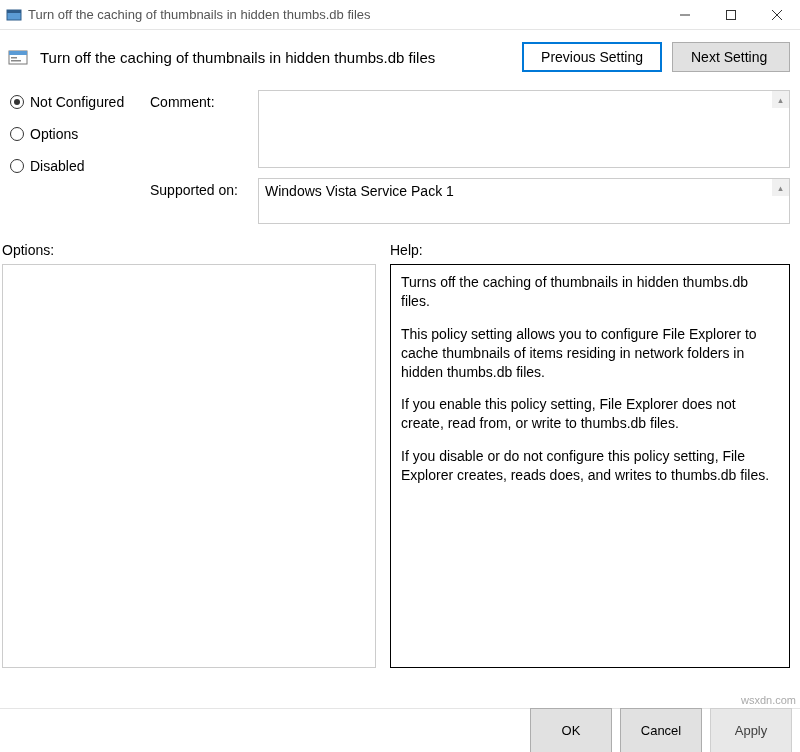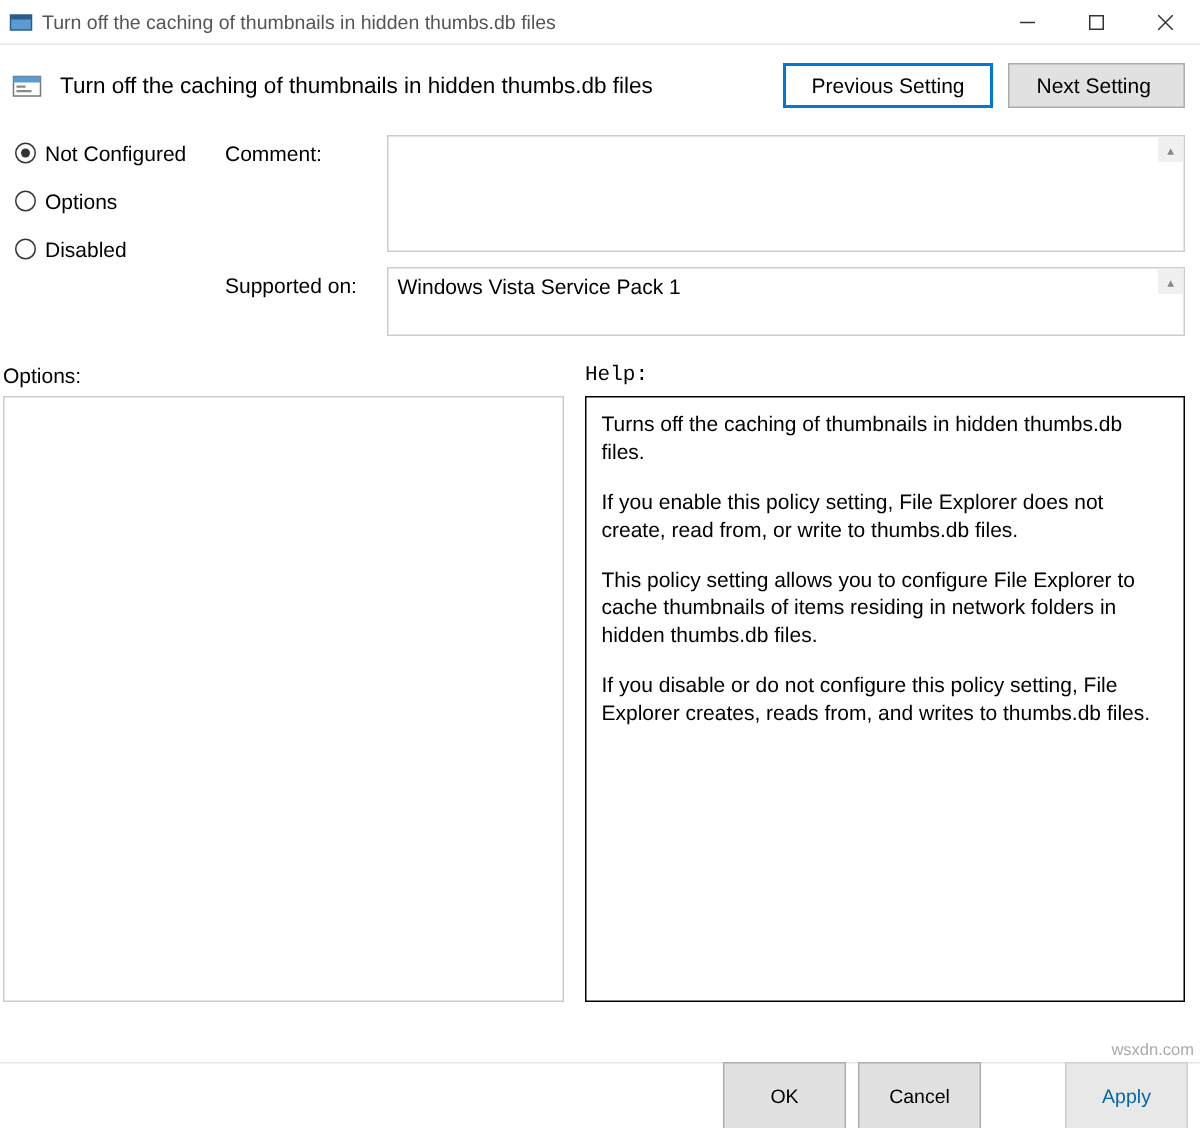--- a/index.html
+++ b/index.html
@@ -111,21 +111,21 @@
       width: 17px; height: 17px;
       background: #f0f0f0;
       display: flex; align-items: center; justify-content: center;
       font-size: 9px; color: #888;
     }
     .labels-row {
       display: flex;
       padding: 18px 10px 6px 2px;
     }
     .labels-row .lhs { width: 388px; font-size: 14px; }
-    .labels-row .rhs { flex: 1; font-size: 14px; font-family: Liberation Mono, monospace; }
+    .labels-row .rhs { flex: 1; font-size: 14px; }
     .panes {
       display: flex;
       padding: 0 10px 0 2px;
       gap: 14px;
       height: 404px;
     }
     .options-pane {
       width: 374px;
       border: 1px solid #ccc;
       background: #fff;
@@ -153,21 +153,21 @@
       background: #fff;
     }
     .footer-btn {
       background: #e1e1e1;
       border: 1px solid #adadad;
       padding: 14px 0;
       font-size: 13px;
       width: 82px;
       text-align: center;
     }
-    .footer-btn.disabled { color: #0369a1; border-color:#cfcfcf; background:#e8e8e8;margin-left:48px;}
+    .footer-btn.disabled { color: #404040; border-color:#cfcfcf; background:#e8e8e8;}
     .watermark {
       position: absolute;
       right: 4px; bottom: 46px;
       font-size: 11px; color: #aaa;
     }
   </style>
 </head>
 <body>
 
 <div class="titlebar">
@@ -247,23 +247,23 @@
 
 <div class="labels-row">
   <div class="lhs">Options:</div>
   <div class="rhs">Help:</div>
 </div>
 
 <div class="panes">
   <div class="options-pane"></div>
   <div class="help-pane">
     <p>Turns off the caching of thumbnails in hidden thumbs.db files.</p>
+    <p>This policy setting allows you to configure File Explorer to cache thumbnails of items residing in network folders in hidden thumbs.db files.</p>
     <p>If you enable this policy setting, File Explorer does not create, read from, or write to thumbs.db files.</p>
-    <p>This policy setting allows you to configure File Explorer to cache thumbnails of items residing in network folders in hidden thumbs.db files.</p>
-    <p>If you disable or do not configure this policy setting, File Explorer creates, reads from, and writes to thumbs.db files.</p>
+    <p>If you disable or do not configure this policy setting, File Explorer creates, reads does, and writes to thumbs.db files.</p>
   </div>
 </div>
 
 <div class="watermark">wsxdn.com</div>
 
 <div class="footer">
   <div class="footer-btn">OK</div>
   <div class="footer-btn">Cancel</div>
   <div class="footer-btn disabled">Apply</div>
 </div>

